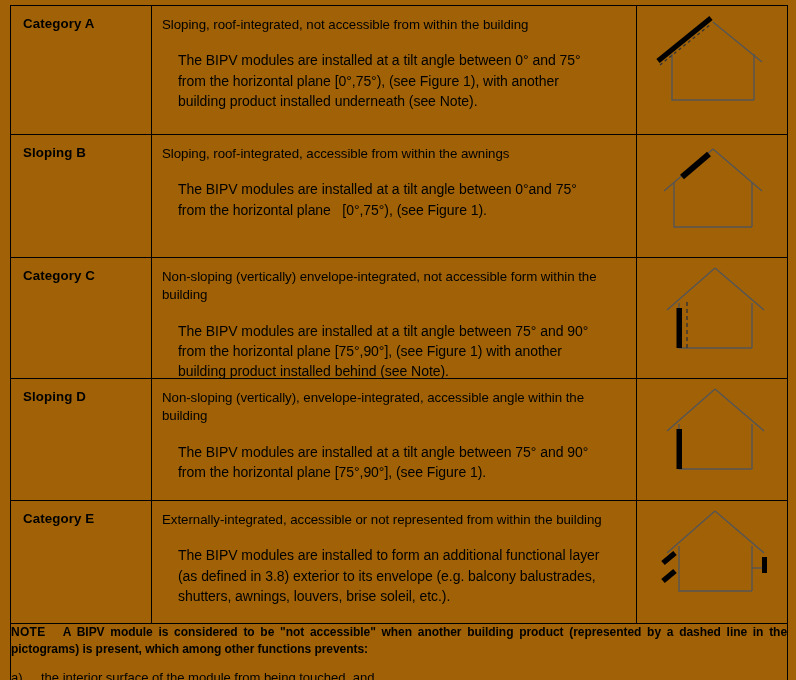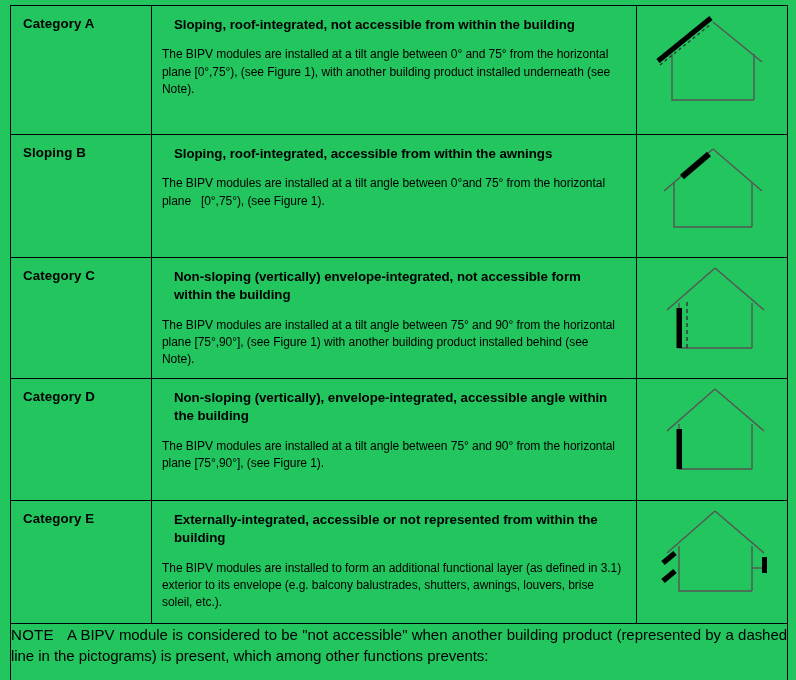--- a/index.html
+++ b/index.html
@@ -12,21 +12,21 @@
     height: 680px;
     font-family: "Liberation Sans", sans-serif;
     color: #000000;
     overflow: hidden;
   }
 
   .page {
     position: relative;
     width: 796px;
     height: 680px;
-    background: #22c55e;
+    background: #a16207;
     box-sizing: border-box;
   }
 
   .cat-table {
     position: absolute;
     left: 10px;
     top: 5px;
     width: 776px;
     border-collapse: collapse;
     table-layout: fixed;
@@ -49,32 +49,32 @@
     line-height: 1.25;
     letter-spacing: 0.1px;
   }
 
   .desc-cell {
     padding: 10px 14px 10px 10px;
   }
 
   .desc-title {
     font-size: 13.3px;
-    font-weight: bold;
+    font-weight: normal;
     line-height: 1.38;
     letter-spacing: -0.05px;
-    margin: 0 0 12px 12px;
+    margin: 0 0 12px 0;
   }
 
   .desc-body {
-    font-size: 12px;
+    font-size: 14px;
     font-weight: normal;
     line-height: 1.45;
     letter-spacing: -0.05px;
-    margin: 0;
+    margin: 16px;
     white-space: pre-wrap;
   }
 
   .pict-cell {
     padding: 0;
     text-align: center;
     vertical-align: middle;
   }
 
   .pict-svg {
@@ -86,25 +86,26 @@
   .row-b .desc-cell, .row-b .cat-cell { height: 102px; }
   .row-c .desc-cell, .row-c .cat-cell { height: 100px; }
   .row-d .desc-cell, .row-d .cat-cell { height: 101px; }
   .row-e .desc-cell, .row-e .cat-cell { height: 102px; }
 
   .note-cell {
     padding: 12px 14px 12px 13px;
   }
 
   .note-para {
-    font-size: 15px;
+    font-size: 12px;
     line-height: 1.42;
     margin: 0 0 11px 0;
     text-align: justify;
     letter-spacing: -0.05px;
+    font-weight: bold;
   }
 
   .note-label {
     letter-spacing: 0.3px;
   }
 
   .note-list {
     margin: 0;
     padding: 0;
     list-style: none;
@@ -199,21 +200,21 @@
 
             <path d="M 45 44 L 45 90" fill="none" stroke="#333333" stroke-width="1.4" stroke-dasharray="4,3"></path>
 
             <rect x="34.5" y="50" width="5.5" height="40" fill="#000000"></rect>
           </svg>
         </td>
       </tr>
 
       <tr class="row-d">
         <td class="col-cat">
-          <div class="cat-cell">Category D</div>
+          <div class="cat-cell">Sloping D</div>
         </td>
         <td class="col-desc">
           <div class="desc-cell">
             <p class="desc-title">Non-sloping (vertically), envelope-integrated, accessible angle within the building</p>
             <p class="desc-body">The BIPV modules are installed at a tilt angle between 75° and 90° from the horizontal plane [75°,90°], (see Figure 1).</p>
           </div>
         </td>
         <td class="col-pict pict-cell">
           <svg class="pict-svg" width="140" height="100" viewBox="0 0 140 100">
             <path d="M 37 45 L 37 90 L 110 90" fill="none" stroke="#555555" stroke-width="1.4"></path>
@@ -225,21 +226,21 @@
         </td>
       </tr>
 
       <tr class="row-e">
         <td class="col-cat">
           <div class="cat-cell">Category E</div>
         </td>
         <td class="col-desc">
           <div class="desc-cell">
             <p class="desc-title">Externally-integrated, accessible or not represented from within the building</p>
-            <p class="desc-body">The BIPV modules are installed to form an additional functional layer (as defined in 3.1) exterior to its envelope (e.g. balcony balustrades, shutters, awnings, louvers, brise soleil, etc.).</p>
+            <p class="desc-body">The BIPV modules are installed to form an additional functional layer (as defined in 3.8) exterior to its envelope (e.g. balcony balustrades, shutters, awnings, louvers, brise soleil, etc.).</p>
           </div>
         </td>
         <td class="col-pict pict-cell">
           <svg class="pict-svg" width="140" height="100" viewBox="0 0 140 100">
             <path d="M 37 45 L 37 90 L 110 90" fill="none" stroke="#555555" stroke-width="1.4"></path>
             <path d="M 110 90 L 110 45" fill="none" stroke="#555555" stroke-width="1.4"></path>
             <path d="M 73 10 L 122 52" fill="none" stroke="#555555" stroke-width="1.4"></path>
             <path d="M 73 10 L 25 52" fill="none" stroke="#555555" stroke-width="1.4"></path>
 
             <path d="M 21 62 L 33 52" fill="none" stroke="#000000" stroke-width="5.5"></path>

